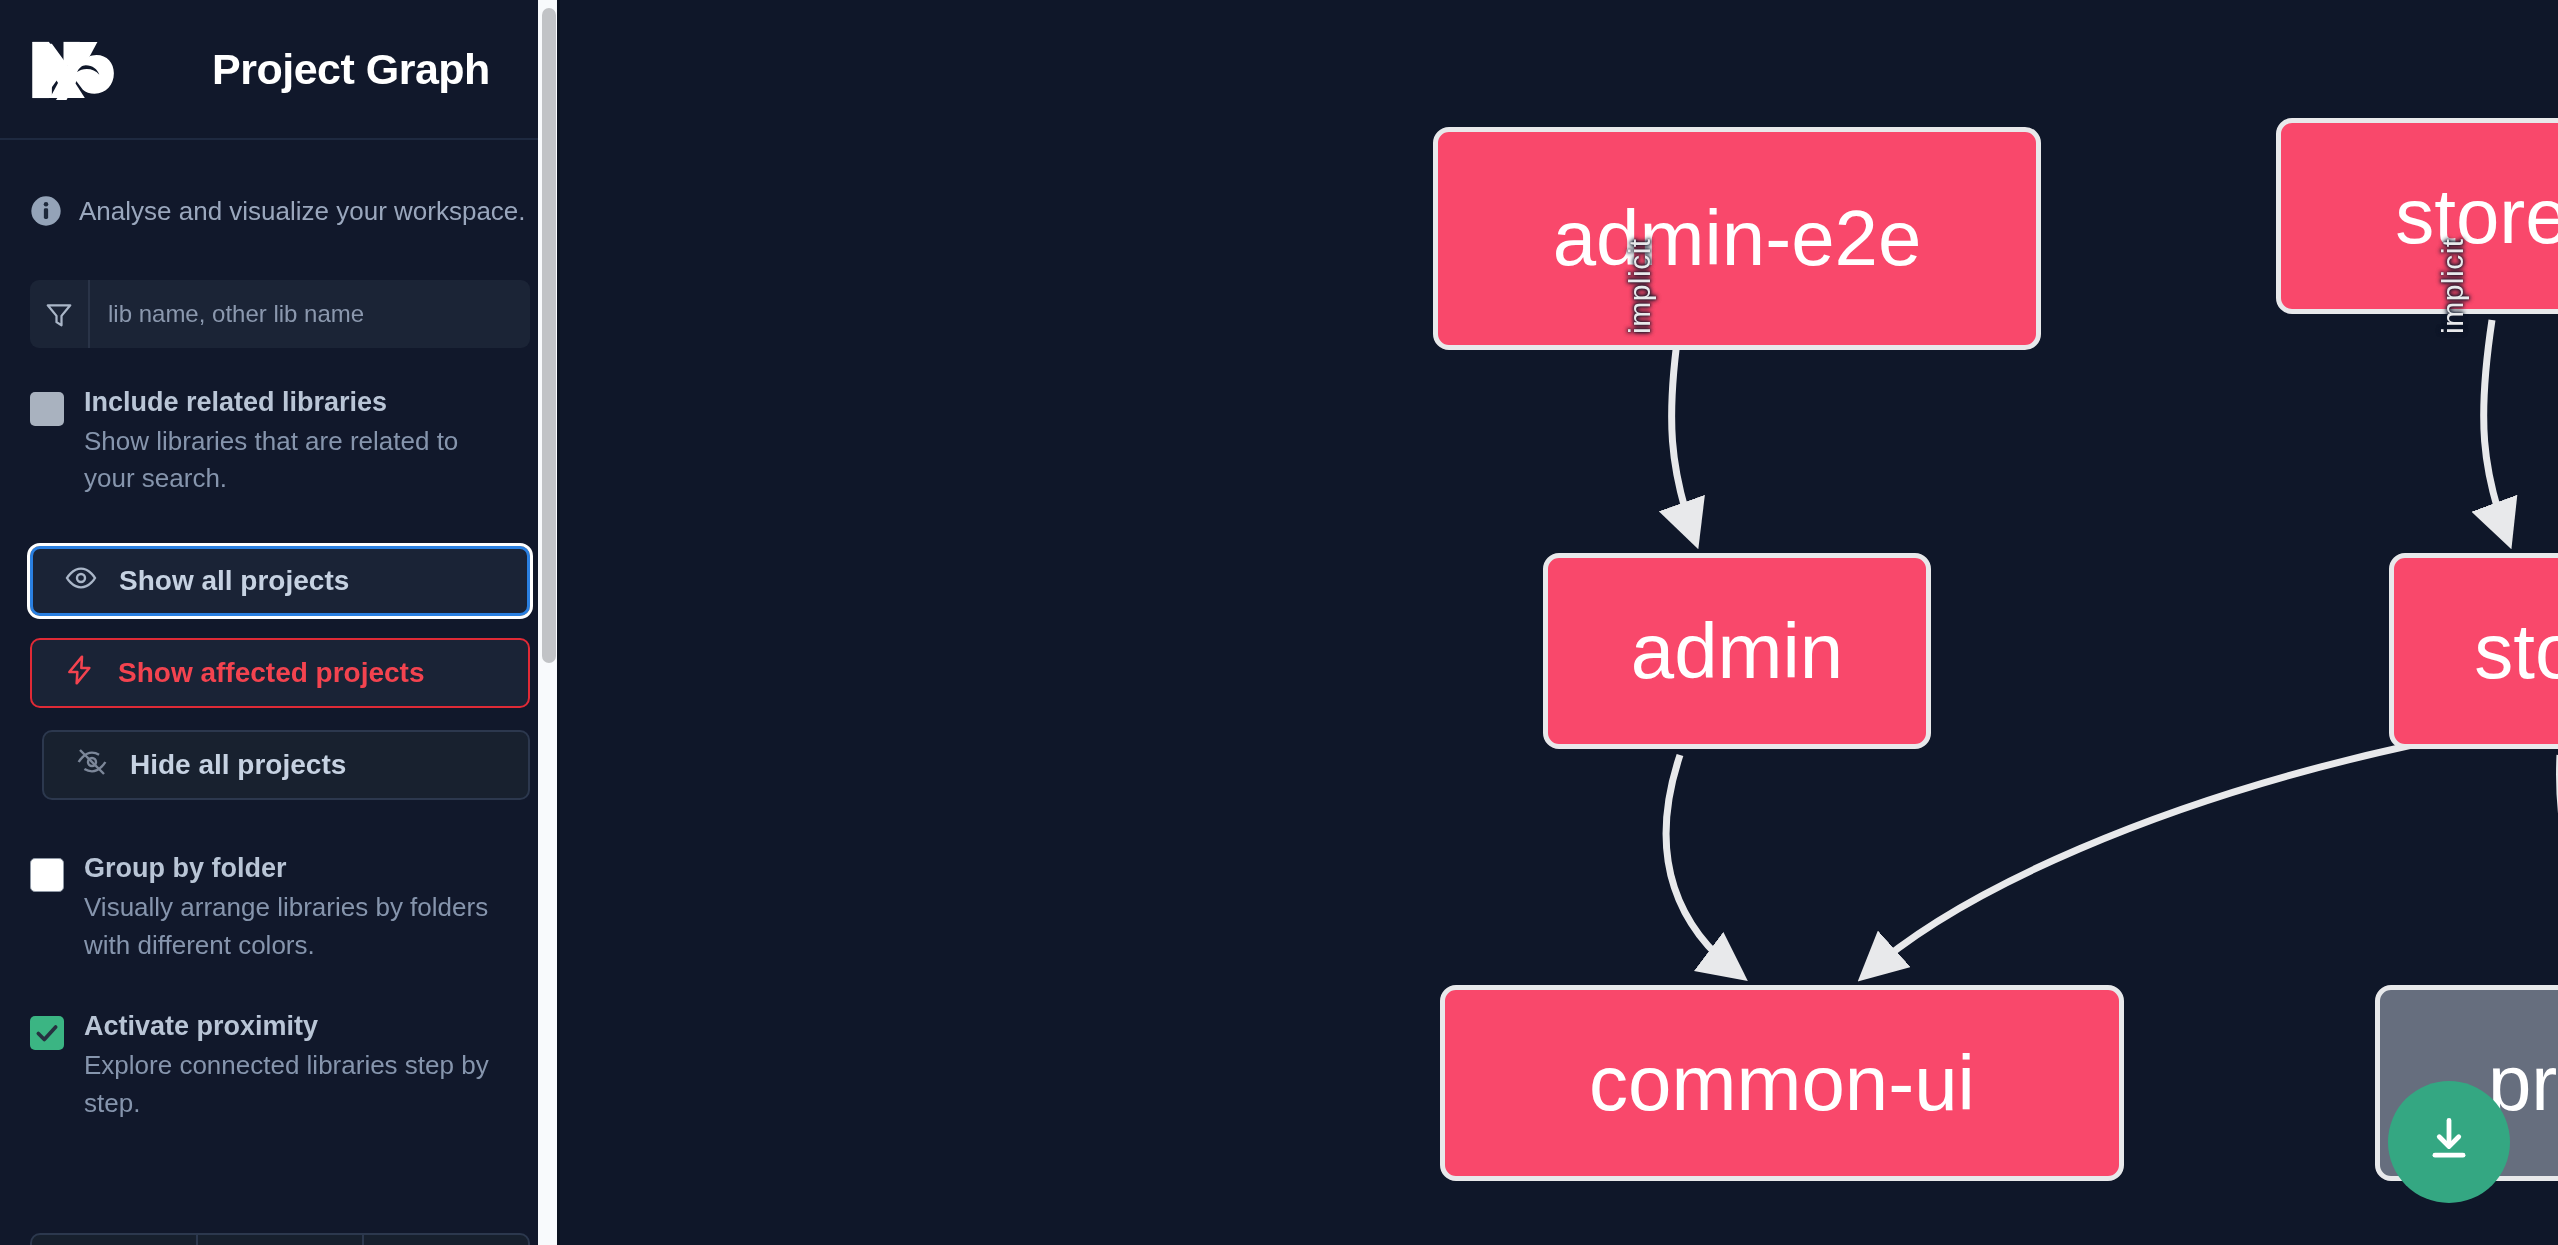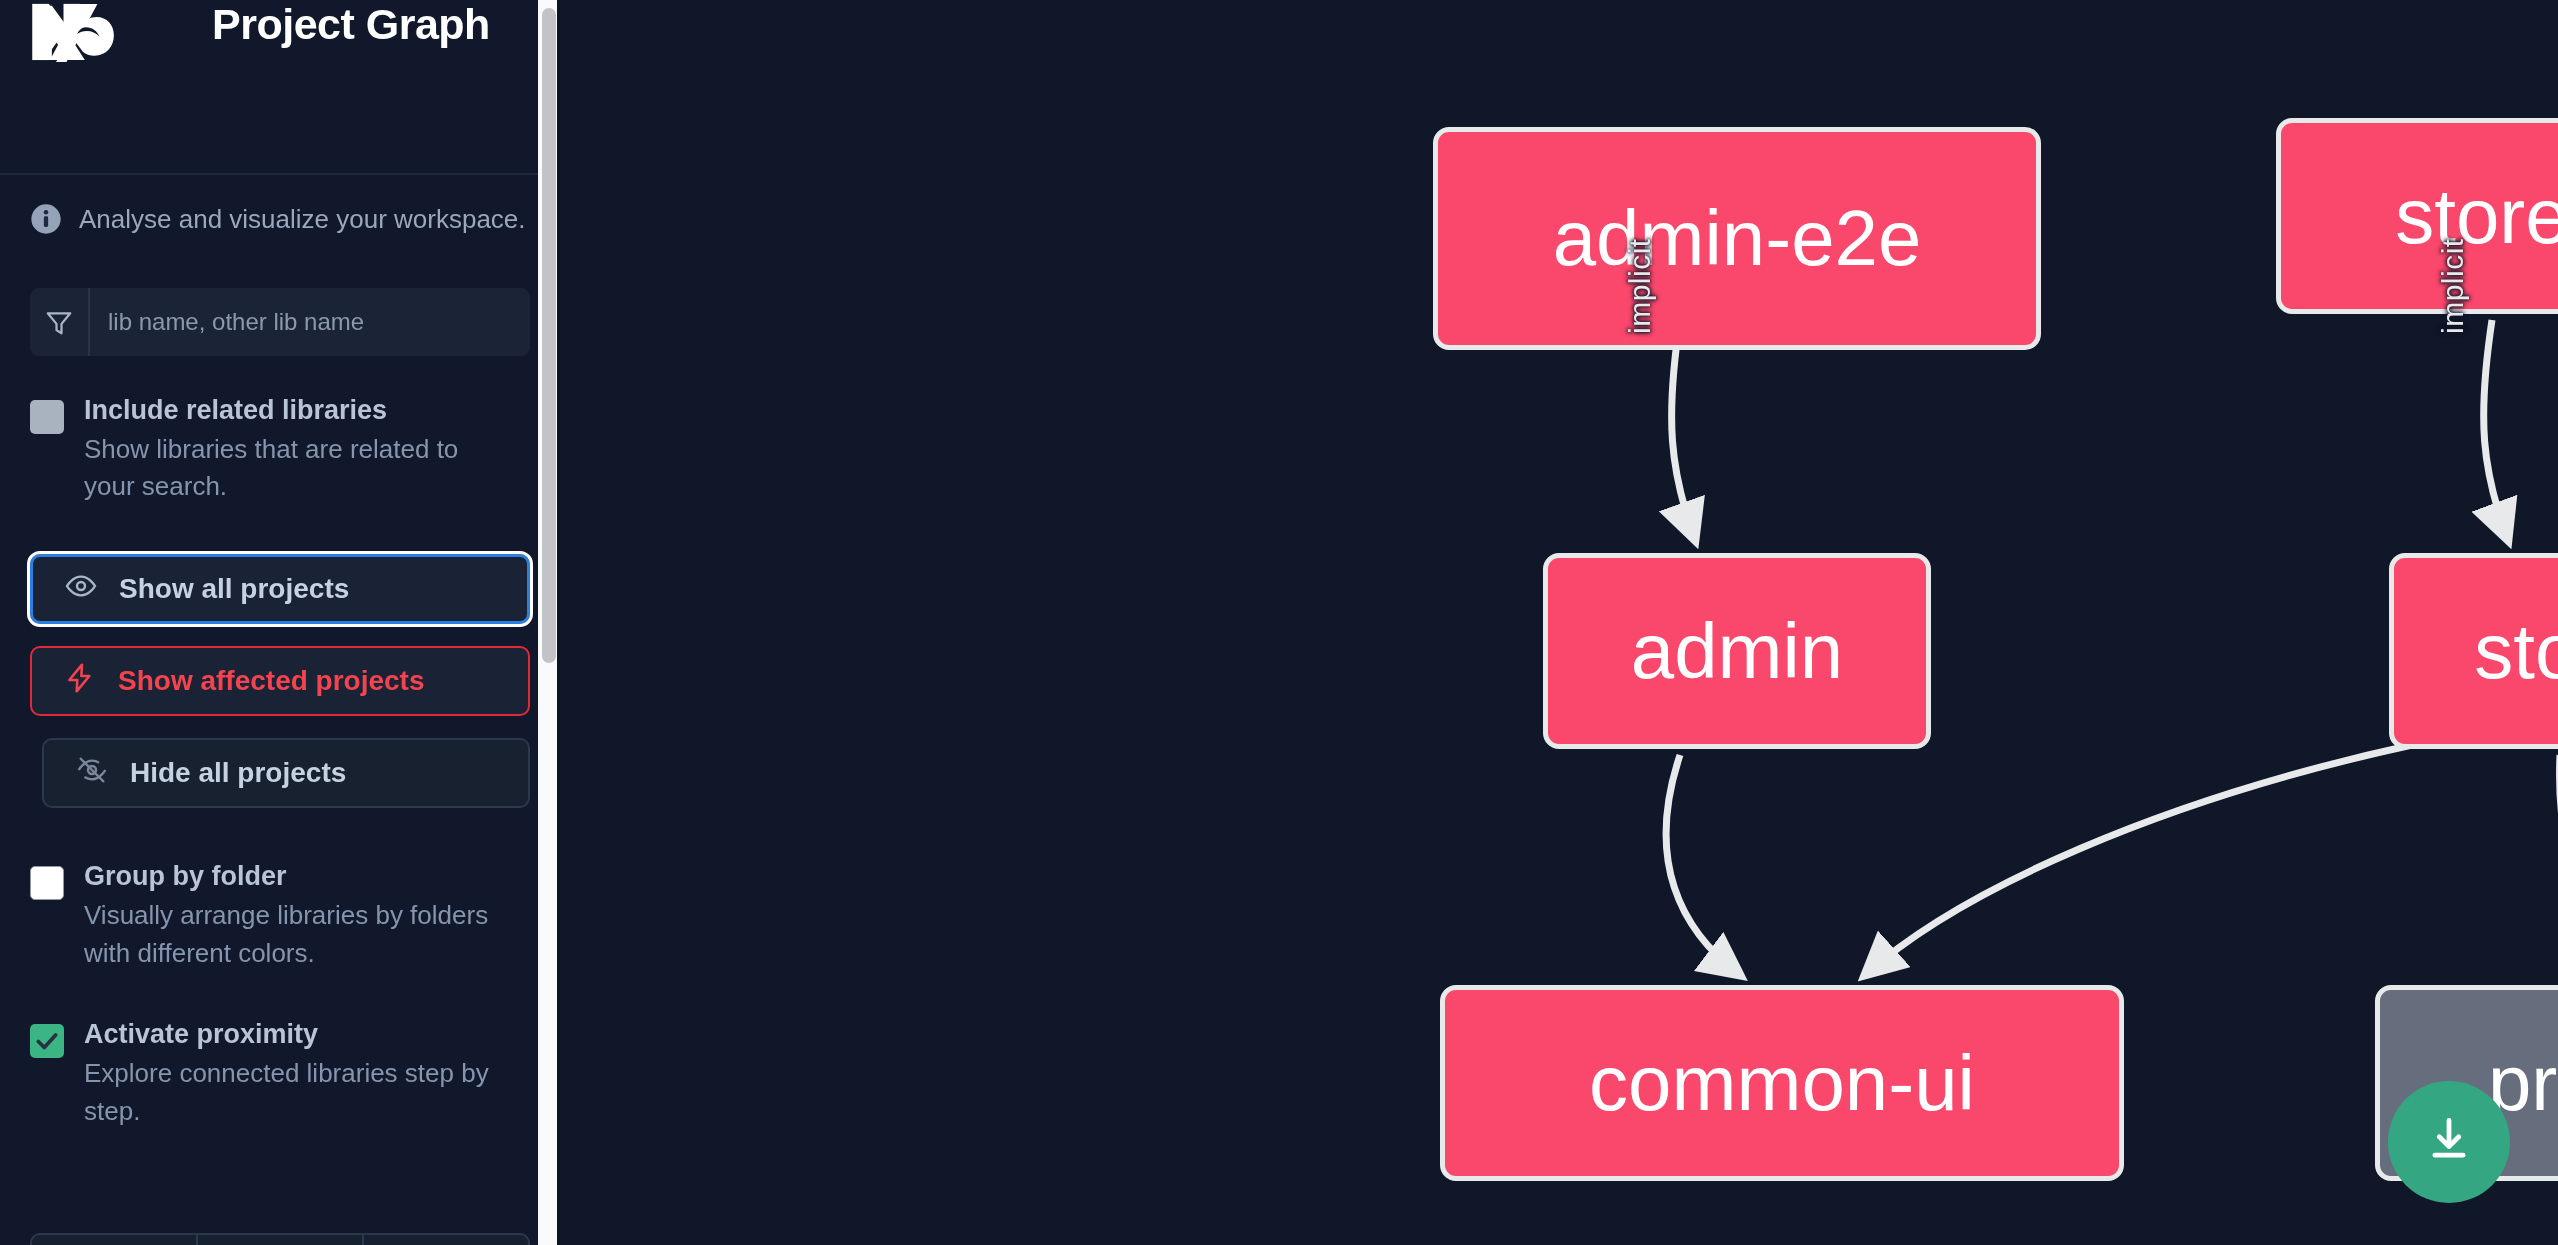--- a/index.html
+++ b/index.html
@@ -27,35 +27,36 @@
     position: absolute; top: 8px; left: 4px; width: 14px; height: 655px;
     background: #c1c3c6; border-radius: 7px;
   }
   #sidebar-edge {
     position: absolute; top: 0; right: 0; width: 3px; height: 1245px;
     background: #0b1220; z-index: 31;
   }
 
   
   #sidebar-header {
-    height: 175px; display: flex; align-items: flex-start;
+    height: 140px; display: flex; align-items: center;
     padding-left: 30px; gap: 0px;
     border-bottom: 2px solid #1e2940;
   }
   #nx-logo { width: 98px; height: 62px; flex: 0 0 98px; }
   #app-title {
     color: #ffffff; font-size: 43px; font-weight: 700;
     letter-spacing: -0.5px; margin-left: 84px; white-space: nowrap;
   }
   #theme-toggle { margin-left: 46px; width: 42px; height: 42px; cursor: pointer; }
 
   
   #info-row {
     display: flex; align-items: center; gap: 17px;
     padding: 28px 30px 0 30px;
+    margin-top: 27px;
   }
   #info-icon { width: 32px; height: 32px; flex: 0 0 32px; }
   #info-text { color: #9aa7bd; font-size: 26px; white-space: nowrap; }
 
   
   #search-wrap {
     margin: 53px 30px 0 30px;
     height: 68px; display: flex; align-items: stretch;
     background: #1b2436; border-radius: 9px; overflow: hidden;
   }

